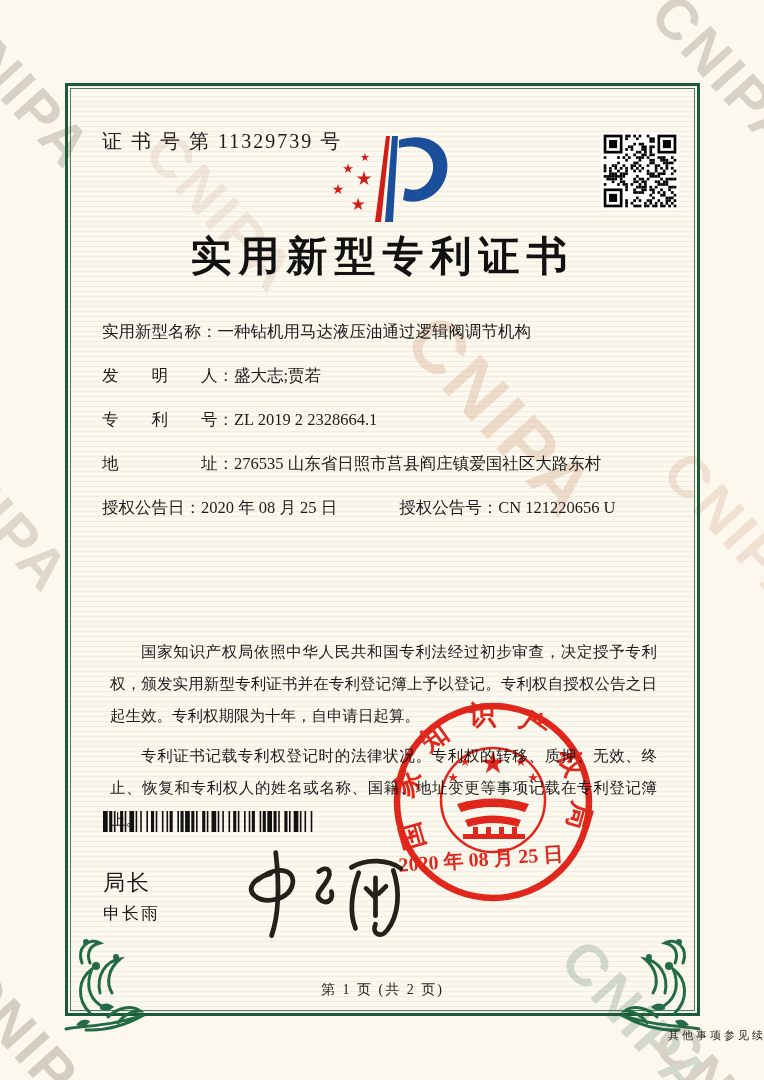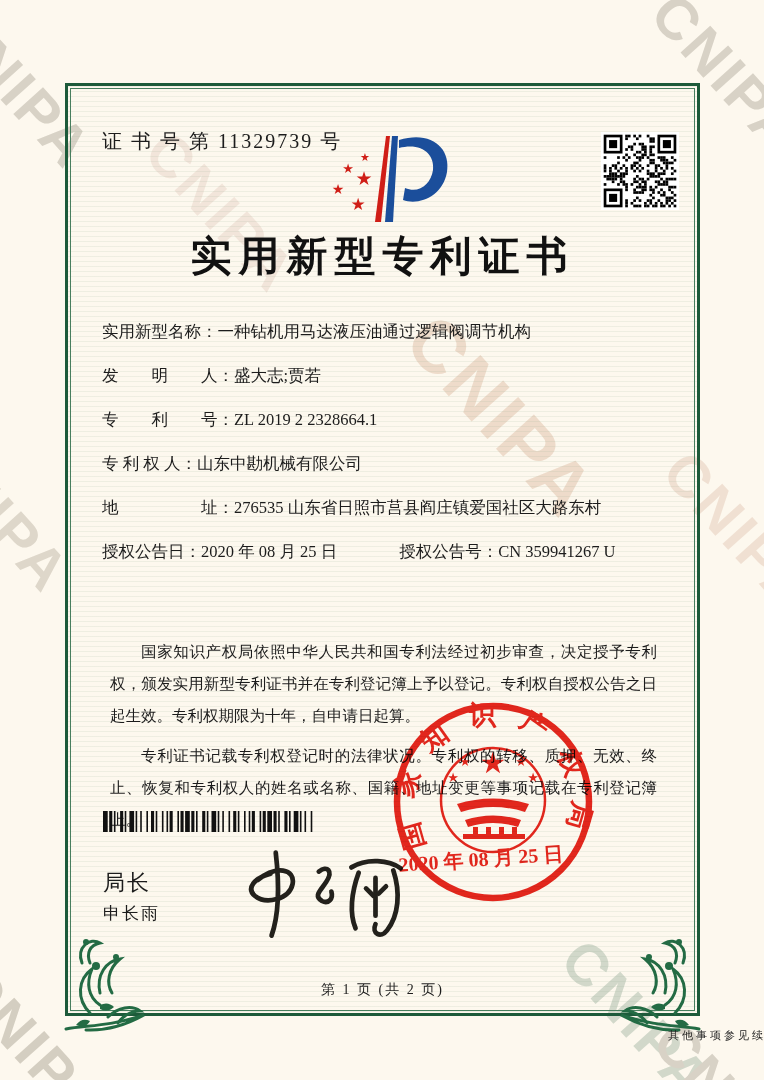--- a/index.html
+++ b/index.html
@@ -369,32 +369,28 @@
     </div>
     <div class="field-row">
       <span class="field-label">发　　明　　人：</span>
       <span class="field-value">盛大志;贾若</span>
     </div>
     <div class="field-row">
       <span class="field-label">专　　利　　号：</span>
       <span class="field-value">ZL 2019 2 2328664.1</span>
     </div>
     <div class="field-row">
-      <span class="field-label">专 利 权 人：</span>
-      <span class="field-value">山东中勘机械有限公司</span>
-    </div>
-    <div class="field-row">
       <span class="field-label">地　　　　　址：</span>
       <span class="field-value">276535 山东省日照市莒县阎庄镇爱国社区大路东村</span>
     </div>
     <div class="grant-row">
       <span>授权公告日：</span>
       <span>2020 年 08 月 25 日</span>
       <span class="grant-no">授权公告号：</span>
-      <span>CN 359941267 U</span>
+      <span>CN 121220656 U</span>
     </div>
   </div>
 
   <div class="paras">
     <p>国家知识产权局依照中华人民共和国专利法经过初步审查，决定授予专利权，颁发实用新型专利证书并在专利登记簿上予以登记。专利权自授权公告之日起生效。专利权期限为十年，自申请日起算。</p>
     <p>专利证书记载专利权登记时的法律状况。专利权的转移、质押、无效、终止、恢复和专利权人的姓名或名称、国籍、地址变更等事项记载在专利登记簿上。</p>
   </div>
 
   <svg class="barcode" id="barcode-svg" width="212" height="21" viewBox="0 0 212 21">
       <rect x="0.0" y="0" width="4.7" height="21" fill="#111"></rect>

